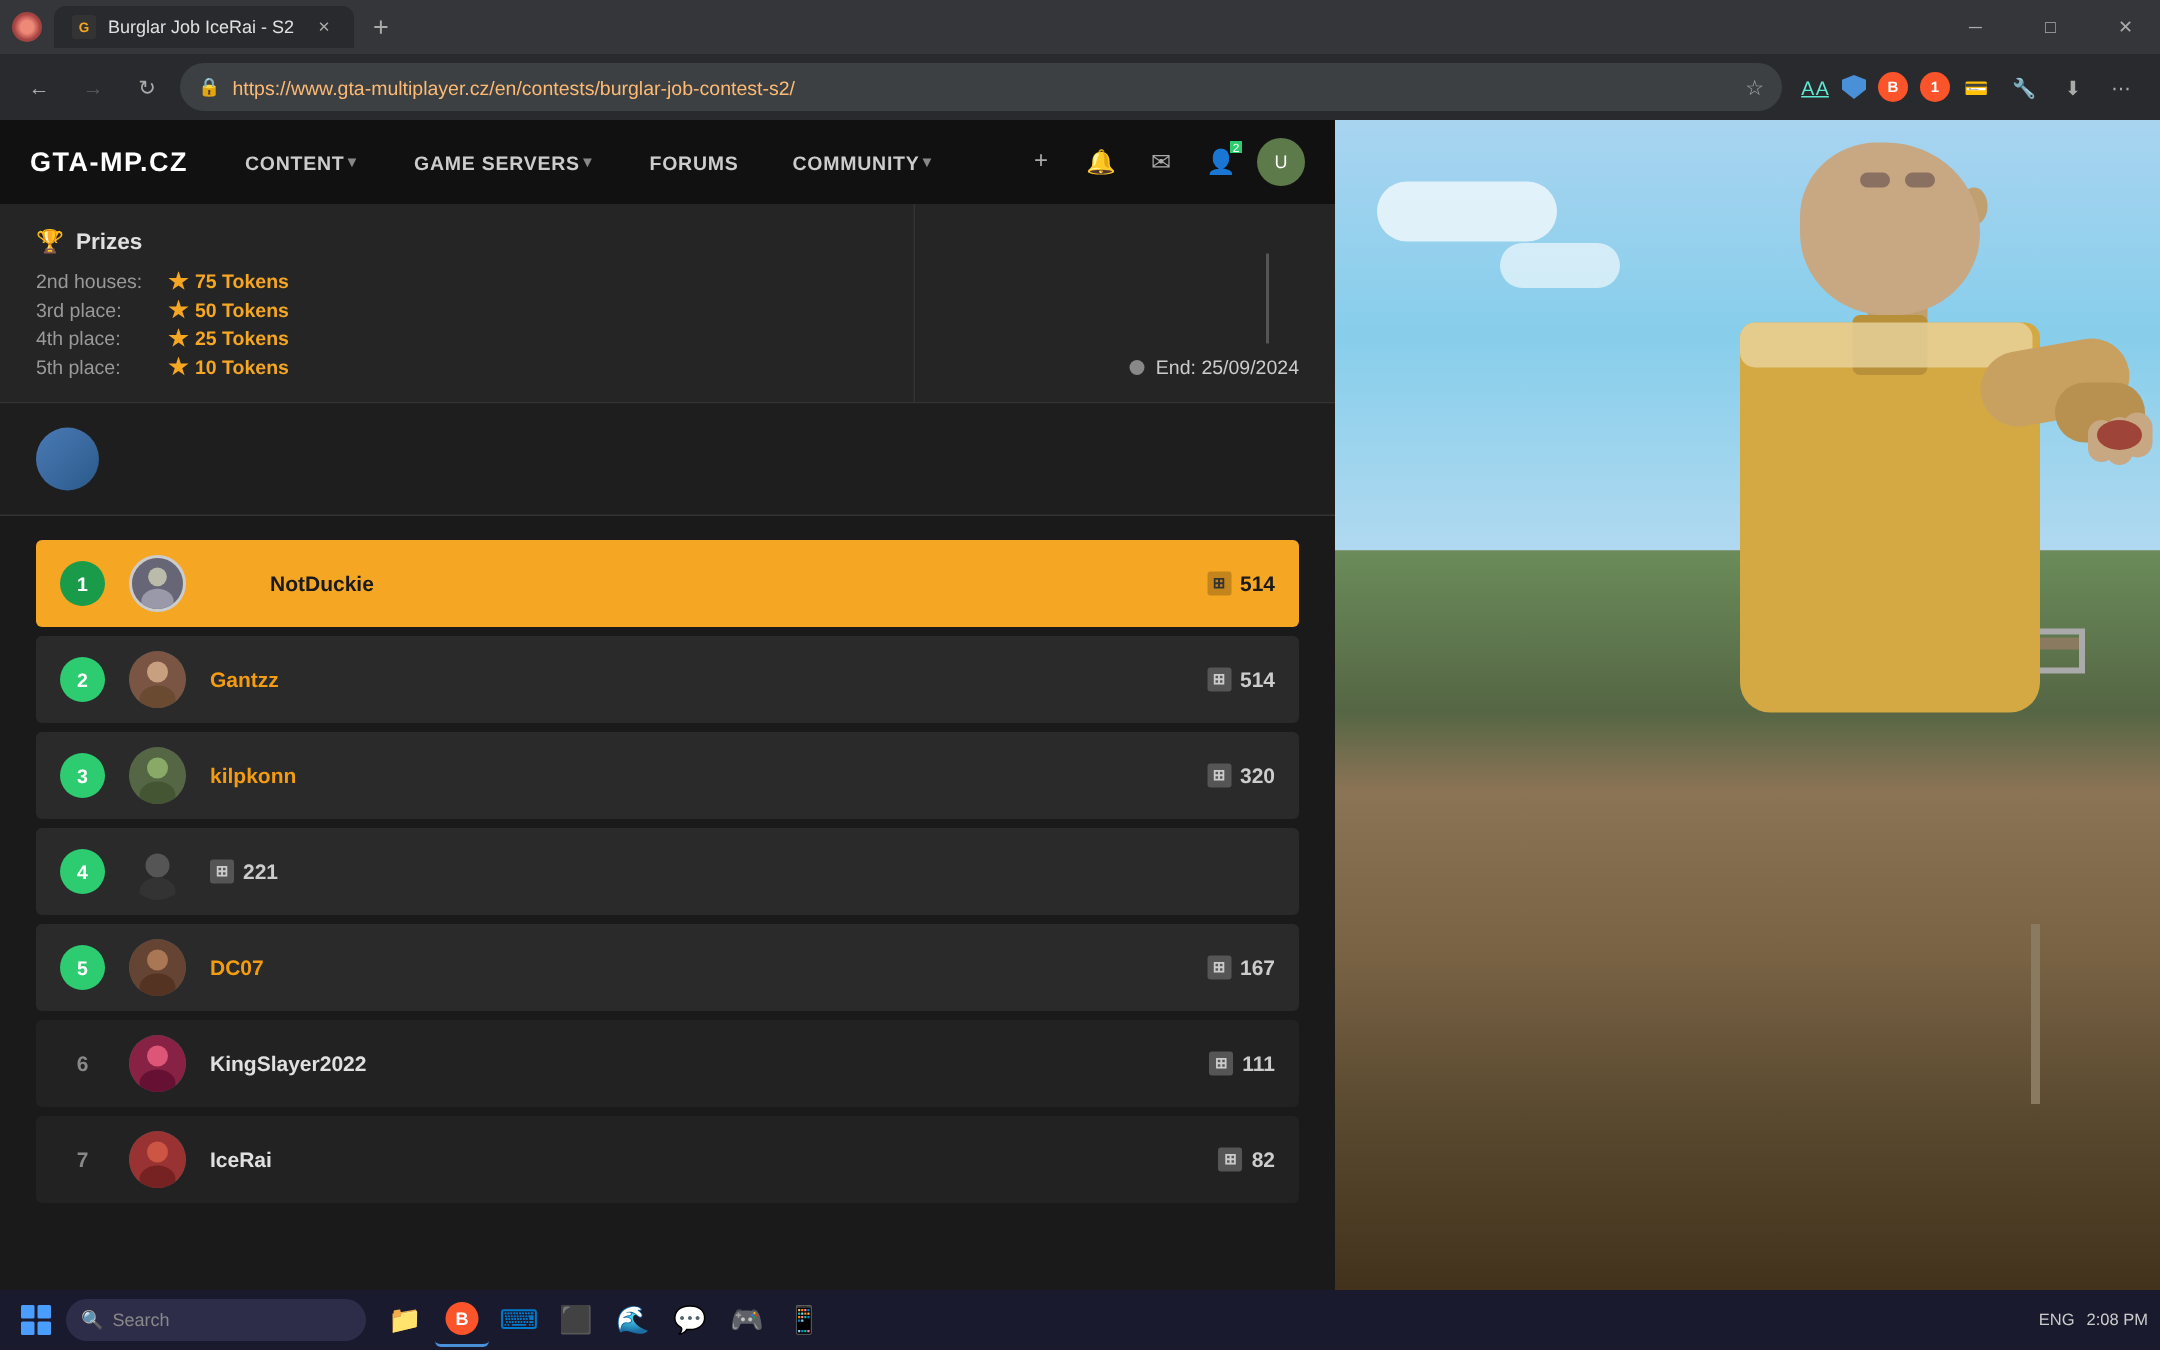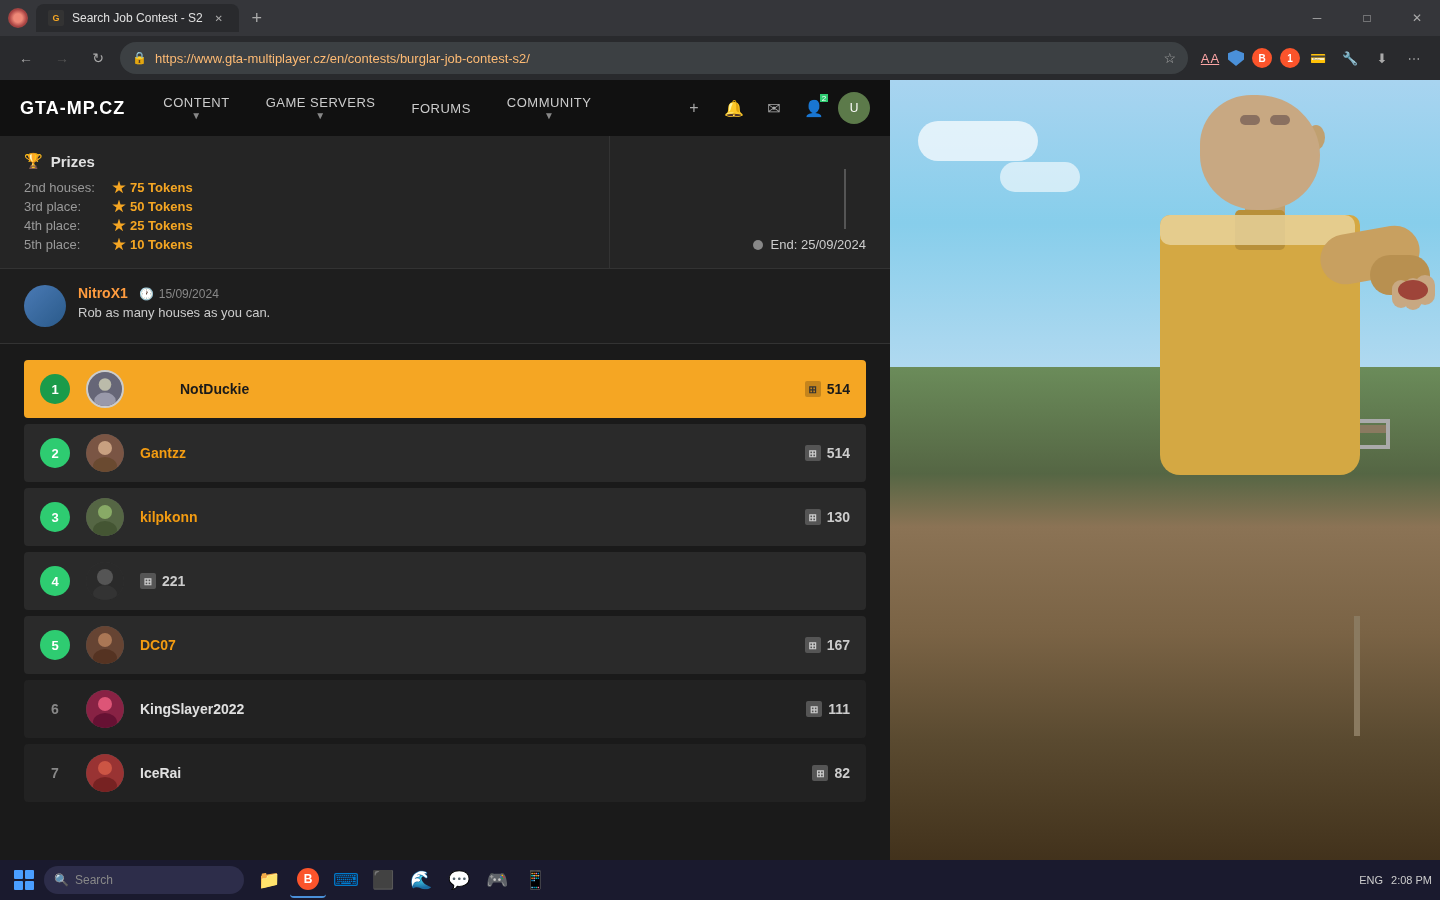--- a/index.html
+++ b/index.html
@@ -183,29 +183,28 @@
     .site-logo {
       color: white;
       font-size: 18px;
       font-weight: bold;
       letter-spacing: 1px;
       margin-right: 10px;
     }
     .nav-item {
       color: #ccc;
       font-size: 13px;
-      font-weight: 400;
+      font-weight: 700;
       text-transform: uppercase;
       letter-spacing: 0.5px;
       cursor: pointer;
       display: flex;
       align-items: center;
       gap: 0;
       padding: 6px 8px;
-      flex-direction: column;
     }
     .nav-right {
       margin-left: auto;
       display: flex;
       align-items: center;
       gap: 8px;
     }
     .nav-icon-btn {
       width: 32px; height: 32px;
       display: flex; align-items: center; justify-content: center;
@@ -485,42 +484,42 @@
   </style>
 </head>
 <body>
 
 <div class="browser-chrome">
 
   <div class="tab-bar" style="position:relative;">
     <div class="browser-icon"></div>
     <div class="tab">
       <div class="tab-favicon" style="background:#333; color:#f5a623; font-size:9px; display:flex; align-items:center; justify-content:center; font-weight:bold;">G</div>
-      <span class="tab-title">Search Job Contest - S2</span>
+      <span class="tab-title">Burglar Job IceRai - S2</span>
       <div class="tab-close">✕</div>
     </div>
     <div class="new-tab-btn">+</div>
     <div class="win-controls" style="position:absolute; right:0; top:0; height:36px; display:flex;">
       <div class="win-btn">─</div>
       <div class="win-btn">□</div>
       <div class="win-btn close">✕</div>
     </div>
   </div>
 
   <div class="address-bar-row">
     <div class="nav-btn">←</div>
     <div class="nav-btn" style="color:#555;">→</div>
     <div class="nav-btn">↻</div>
     <div class="address-bar">
       <span class="address-lock">🔒</span>
       <span class="address-text">https://www.gta-multiplayer.cz/en/contests/burglar-job-contest-s2/</span>
       <span class="address-star">☆</span>
     </div>
     <div class="browser-actions">
-      <div class="browser-action-btn" style="color:#fca5a5;text-decoration:underline;">A A</div>
+      <div class="browser-action-btn" style="color:#5eead4;text-decoration:underline;">A A</div>
       <div class="address-shield"></div>
       <div class="browser-action-btn">
         <div class="brave-icon">B</div>
       </div>
       <div class="browser-action-btn" style="background:#fb542b; border-radius:50%; width:20px; height:20px; color:white; font-size:10px; font-weight:bold; display:flex; align-items:center; justify-content:center;">1</div>
       <div class="browser-action-btn" style="color:#e74c3c;">💳</div>
       <div class="browser-action-btn">🔧</div>
       <div class="browser-action-btn">⬇</div>
       <div class="browser-action-btn">⋯</div>
     </div>
@@ -607,30 +606,20 @@
             <div class="timeline-end">
               <div class="timeline-dot"></div>
               <span>End: 25/09/2024</span>
             </div>
           </div>
         </div>
       </div>
 
       <div class="author-section">
         <div class="author-avatar" style="background: linear-gradient(135deg, #4a7ab5, #2a5a8a);"></div>
-        <div class="author-info">
-          <div style="display:flex; align-items:center; gap:12px; margin-bottom:4px;">
-            <span class="author-name">NitroX1</span>
-            <div class="author-date">
-              <span>🕐</span>
-              <span>15/09/2024</span>
-            </div>
-          </div>
-          <div class="author-desc">Rob as many houses as you can.</div>
-        </div>
       </div>
 
       <div class="players-section">
 
         <div class="player-row rank-1">
           <div class="rank-badge top">1</div>
           <div class="player-avatar" style="background:#888; border:2px solid #ccc;">
             <svg viewBox="0 0 38 38">
               <circle cx="19" cy="19" r="19" fill="#667"></circle>
               <circle cx="19" cy="14" r="7" fill="#bba"></circle>
@@ -665,21 +654,21 @@
           <div class="player-avatar">
             <svg viewBox="0 0 38 38">
               <circle cx="19" cy="19" r="19" fill="#556644"></circle>
               <circle cx="19" cy="14" r="7" fill="#88aa66"></circle>
               <ellipse cx="19" cy="32" rx="12" ry="9" fill="#445533"></ellipse>
             </svg>
           </div>
           <span class="player-name colored">kilpkonn</span>
           <div class="player-score">
             <div class="score-icon">⊞</div>
-            <span>130</span>
+            <span>320</span>
           </div>
         </div>
 
         <div class="player-row rank-top">
           <div class="rank-badge top">4</div>
           <div class="player-avatar" style="background:#333;">
             <svg viewBox="0 0 38 38">
               <circle cx="19" cy="19" r="19" fill="#2a2a2a"></circle>
               <circle cx="19" cy="15" r="8" fill="#555"></circle>
               <ellipse cx="19" cy="32" rx="12" ry="9" fill="#333"></ellipse>

